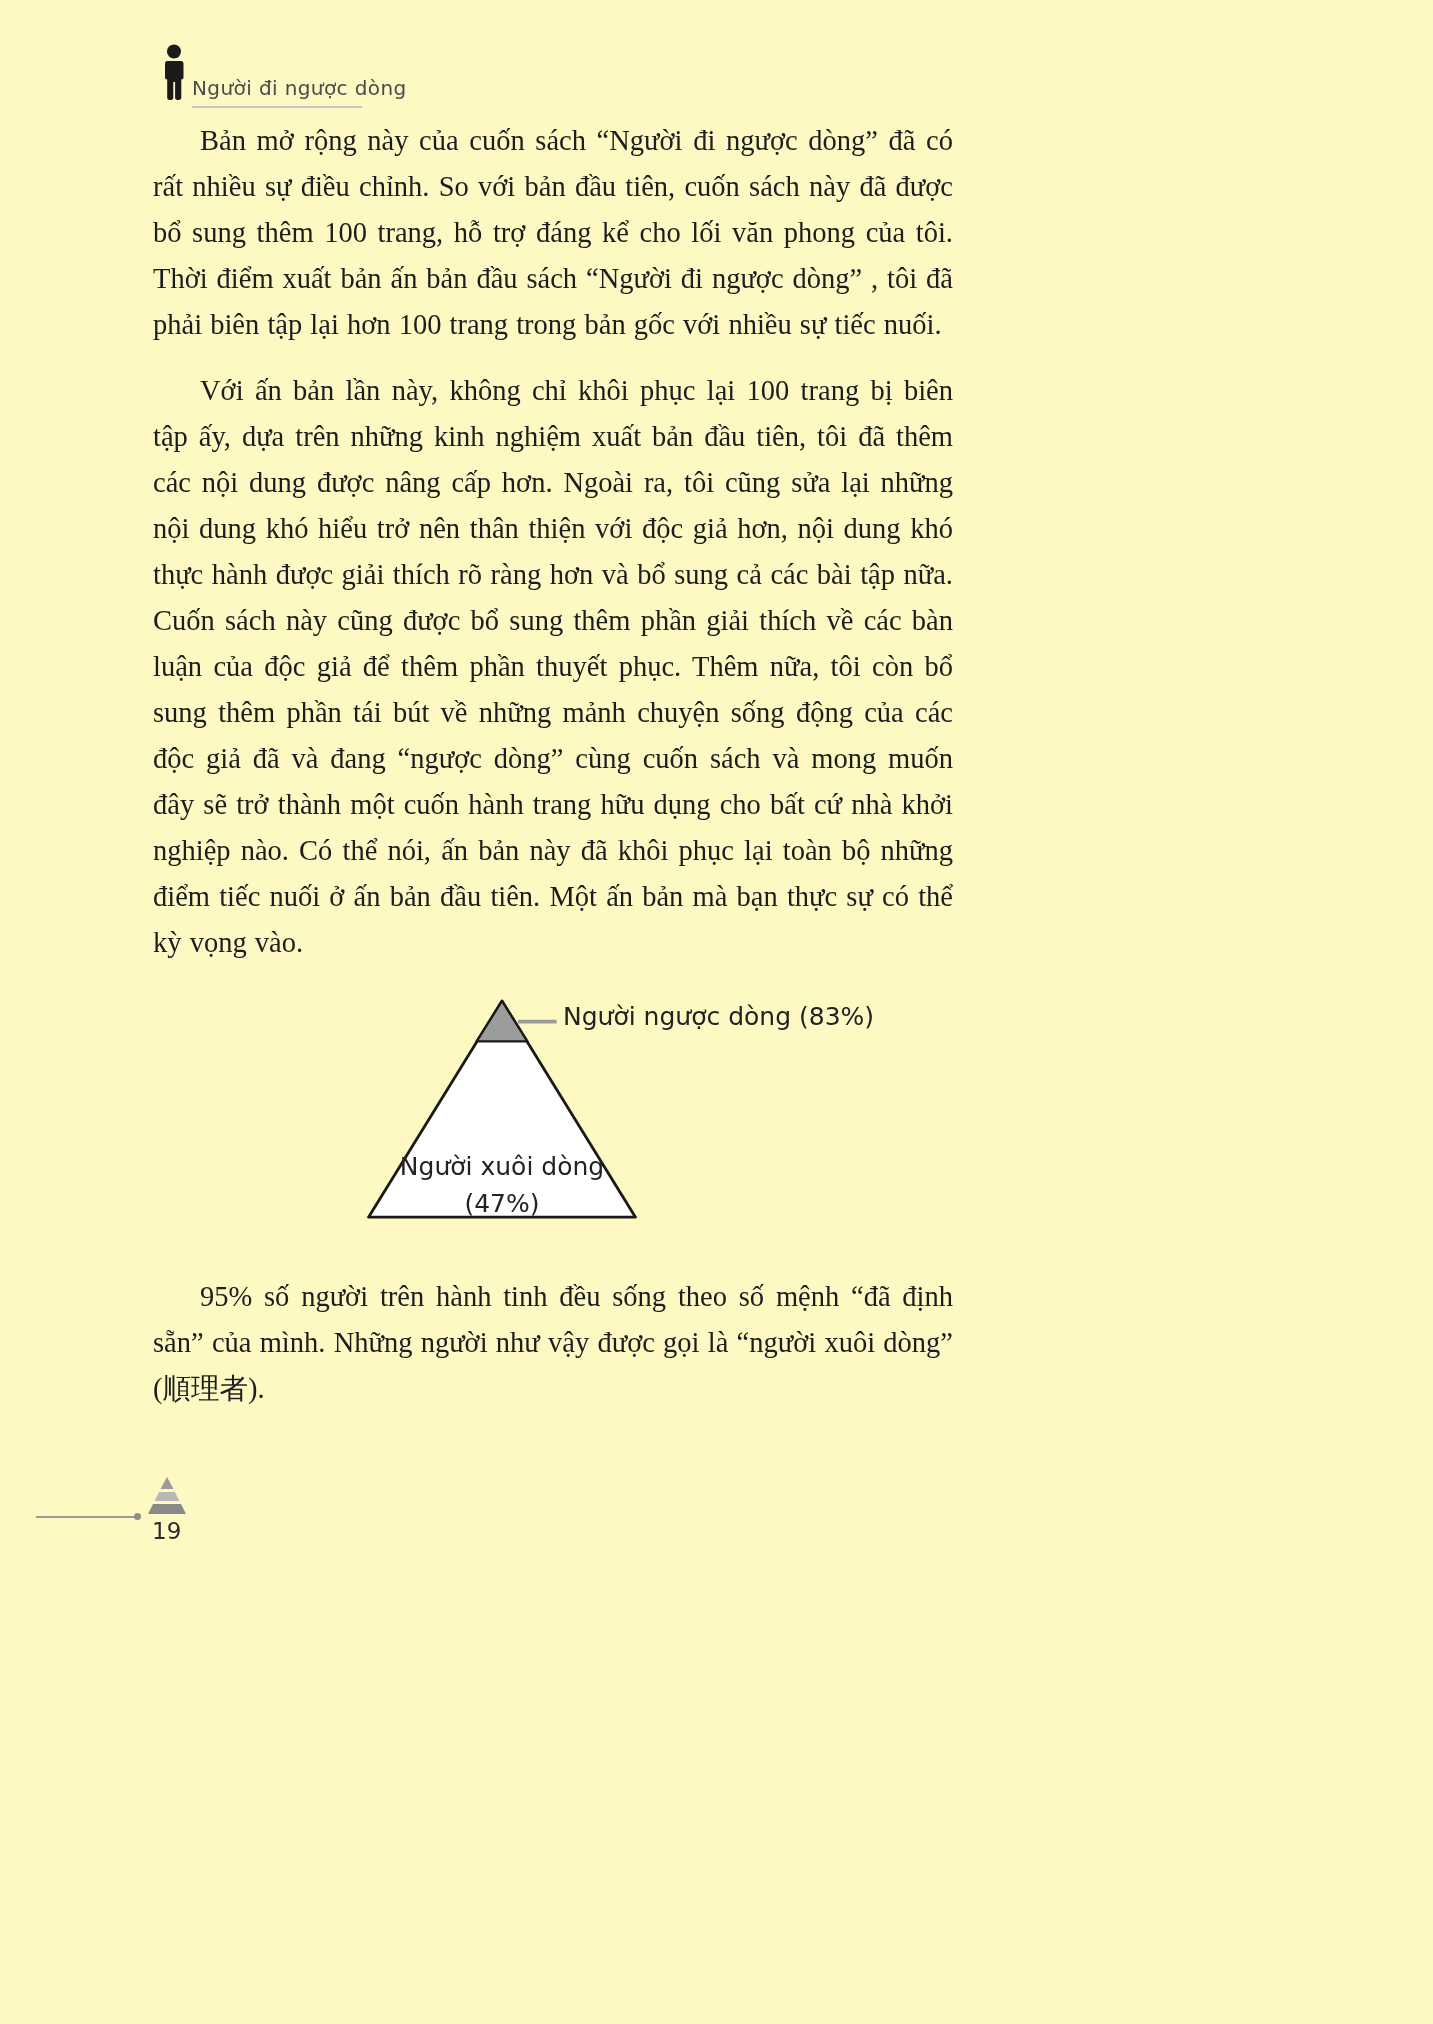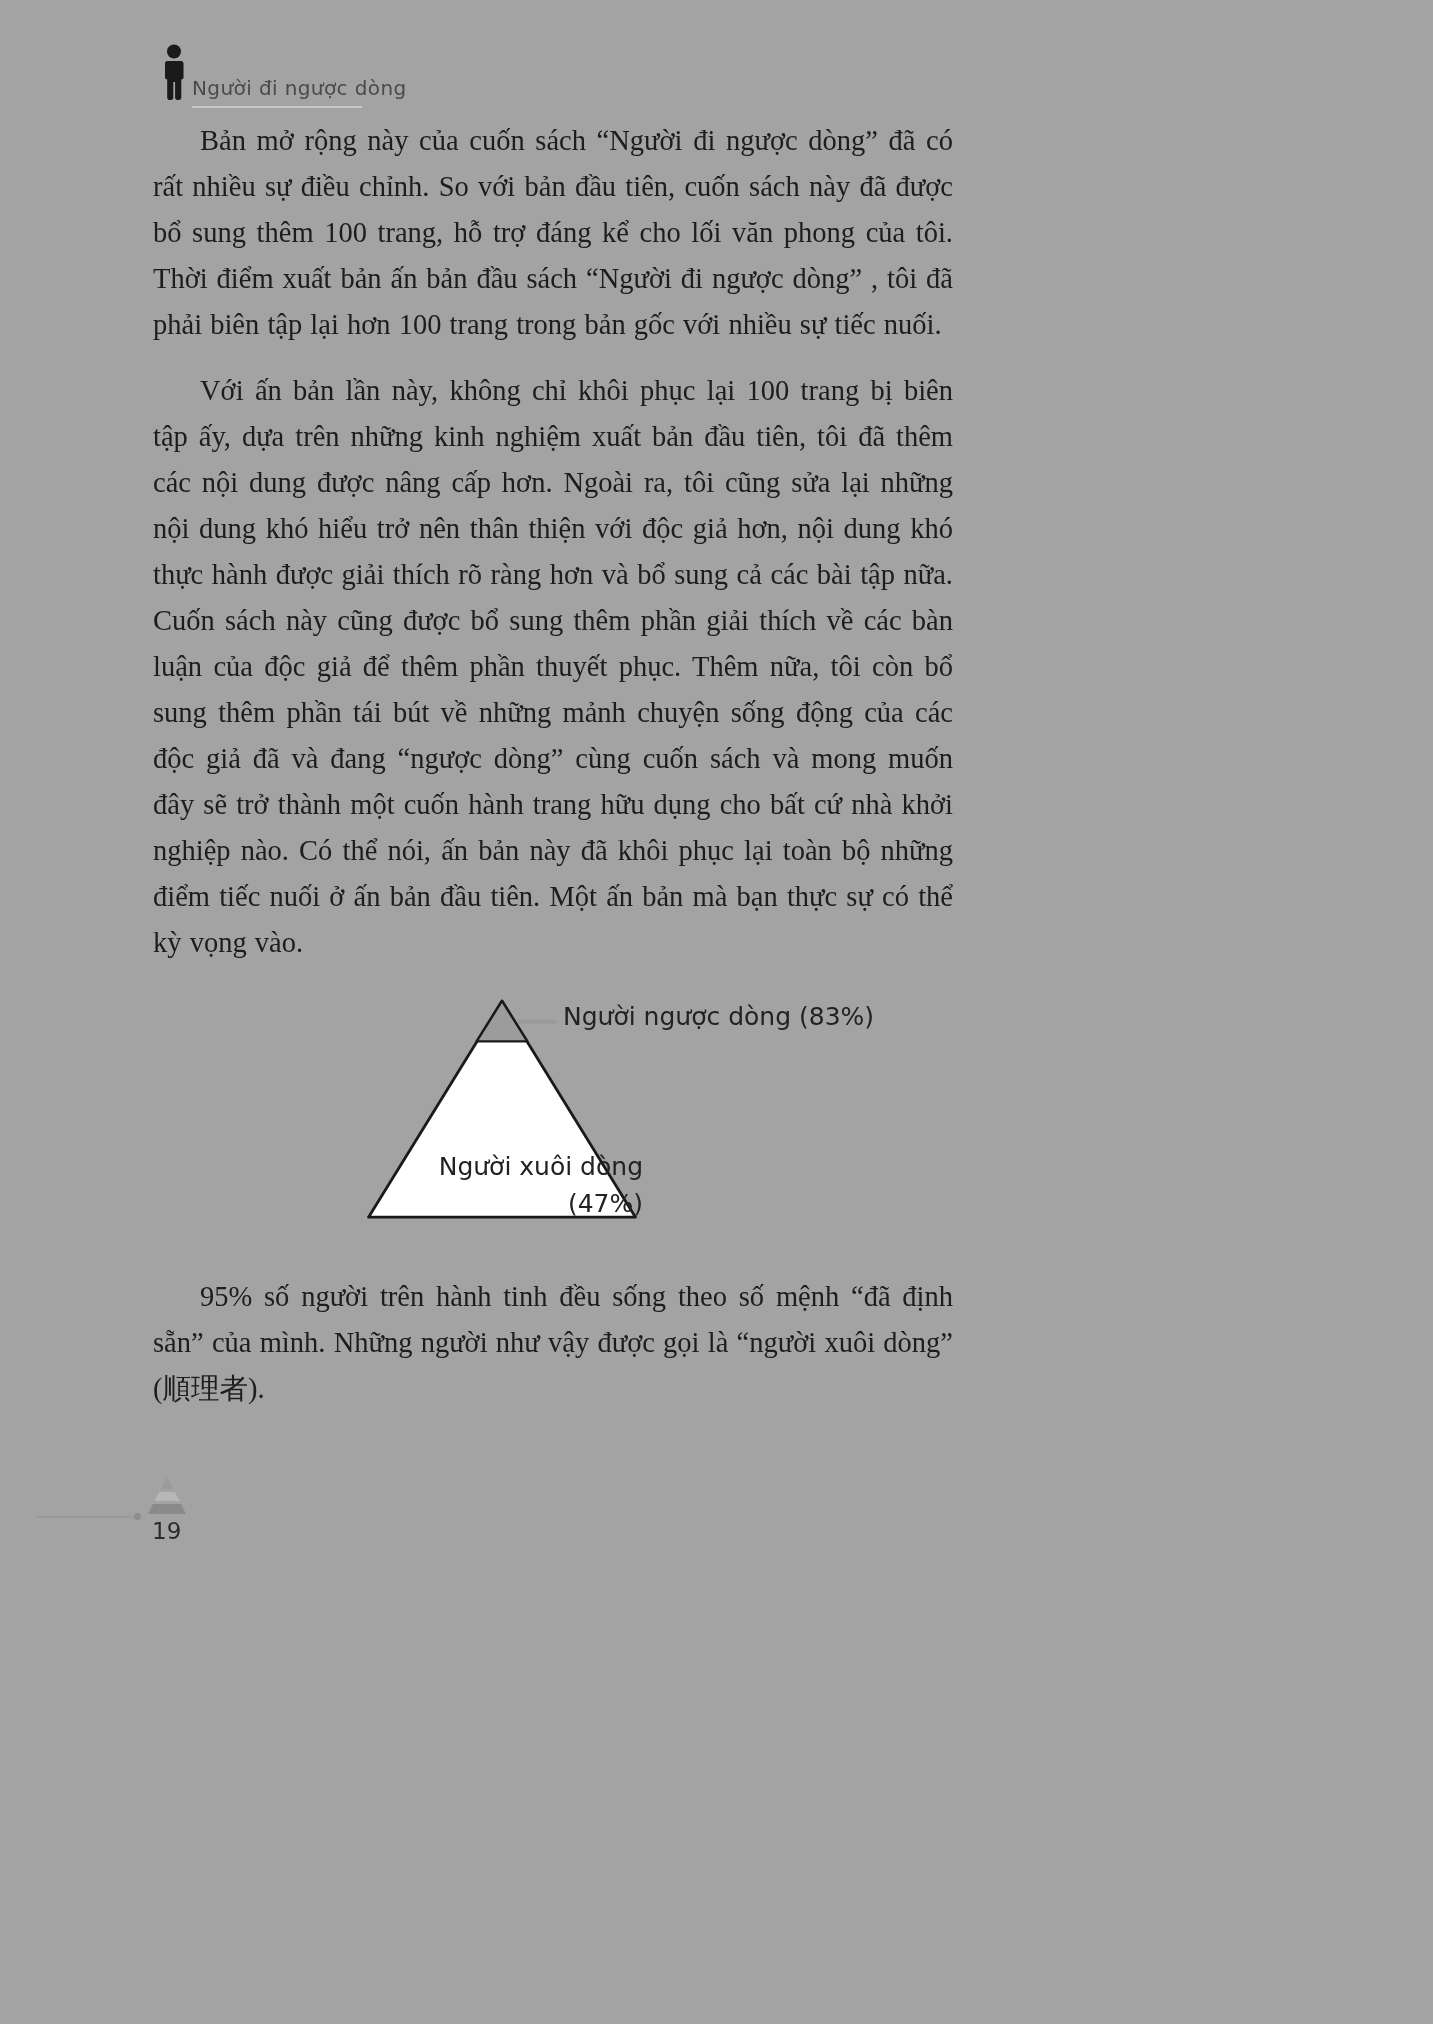--- a/index.html
+++ b/index.html
@@ -1,21 +1,21 @@
 <!DOCTYPE html>
 <html lang="vi"><head>
 <meta charset="utf-8">
 <style>
   * { margin: 0; padding: 0; box-sizing: border-box; }
   html, body { background: #ffffff; }
   .page {
     position: relative;
     width: 1433px;
     height: 2024px;
-    background: #a3a3a3;
+    background: #fef9c3;
     overflow: hidden;
     font-family: "Liberation Serif", "DejaVu Serif", serif;
     color: #1d1d1d;
   }
 
   
   .header { position: absolute; left: 160px; top: 44px; width: 420px; height: 66px; }
   .person-icon { position: absolute; left: 2px; top: 0; width: 24px; height: 58px; display: block; }
   .header-title {
     position: absolute; left: 32px; top: 32px;
@@ -52,21 +52,21 @@
   .tri-main { fill: #ffffff; stroke: #1a1a1a; stroke-width: 3; stroke-linejoin: round; }
   .tri-tip  { stroke: #1a1a1a; stroke-width: 2.5; stroke-linejoin: round; }
   .leader   { stroke: #9a9a9a; stroke-width: 4; }
   .tip-label {
     position: absolute; left: 202px; top: 12px;
     font-family: "DejaVu Sans", "Liberation Sans", sans-serif;
     font-size: 25px; color: #222; white-space: nowrap;
   }
   .body-label {
     position: absolute; left: 0; top: 158px; width: 282px;
-    text-align: right;
+    text-align: center;
     font-family: "DejaVu Sans", "Liberation Sans", sans-serif;
     font-size: 25px; color: #222; line-height: 37px;
   }
   .body-label span { display: block; }
 
   
   .footer-rule {
     position: absolute; left: 36px; top: 1516px;
     width: 100px; height: 2px; background: #9a9a9a;
   }

